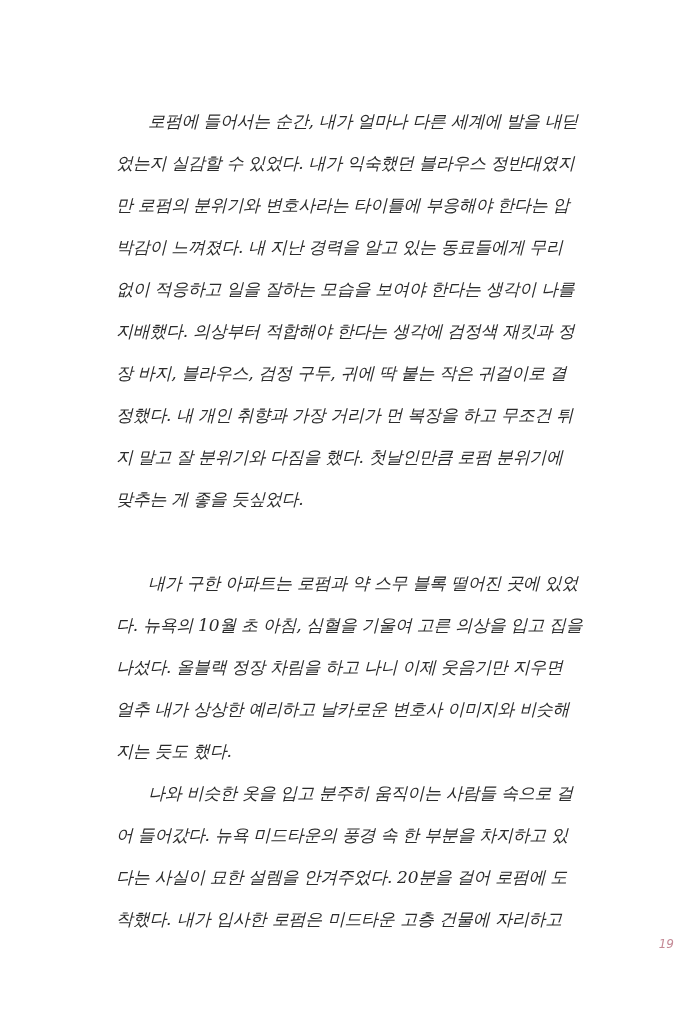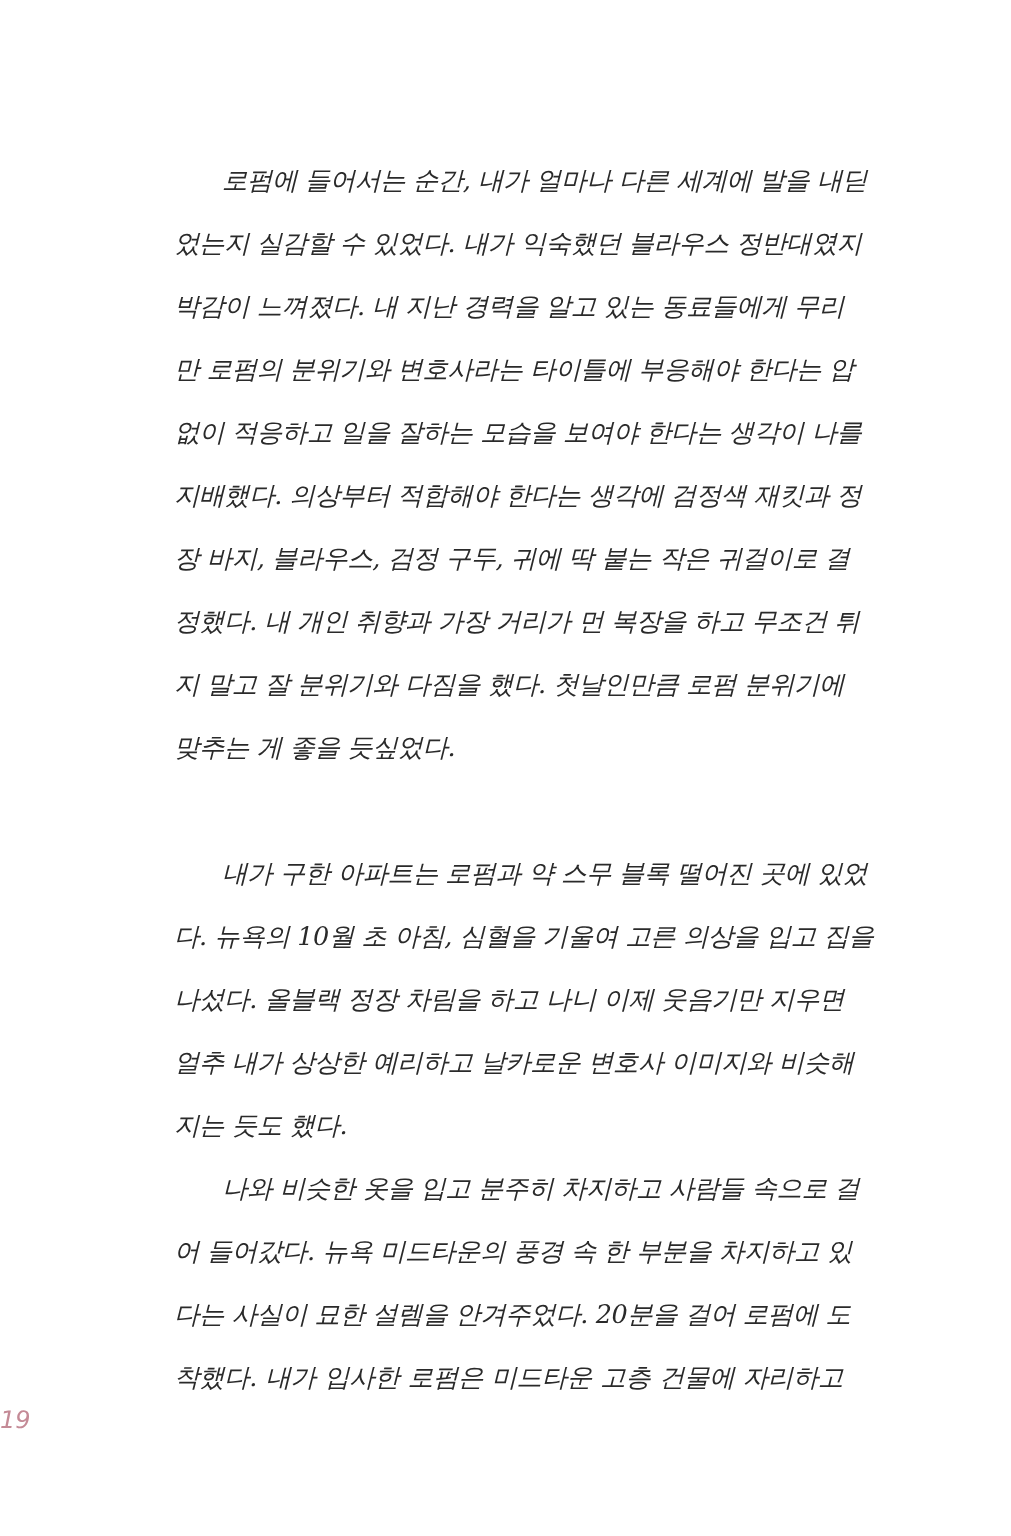--- a/index.html
+++ b/index.html
@@ -44,57 +44,57 @@
       text-align-last: left;
     }
     .para-gap {
       height: 42px;
     }
     .page-number {
       position: absolute;
       left: 0;
       width: 674px;
       top: 937px;
-      text-align: left;
-      font-size: 16px;
+      text-align: right;
+      font-size: 12px;
       color: #c48a96;
       font-family: "DejaVu Sans", sans-serif;
     }
   </style>
 </head>
 <body>
 
 <div class="page">
   <div class="body-text">
 
     <div>
       <div class="line indent">로펌에 들어서는 순간, 내가 얼마나 다른 세계에 발을 내딛</div>
       <div class="line">었는지 실감할 수 있었다. 내가 익숙했던 블라우스 정반대였지</div>
+      <div class="line">만 로펌의 분위기와 변호사라는 타이틀에 부응해야 한다는 압</div>
       <div class="line">박감이 느껴졌다. 내 지난 경력을 알고 있는 동료들에게 무리</div>
-      <div class="line">만 로펌의 분위기와 변호사라는 타이틀에 부응해야 한다는 압</div>
       <div class="line">없이 적응하고 일을 잘하는 모습을 보여야 한다는 생각이 나를</div>
       <div class="line">지배했다. 의상부터 적합해야 한다는 생각에 검정색 재킷과 정</div>
       <div class="line">장 바지, 블라우스, 검정 구두, 귀에 딱 붙는 작은 귀걸이로 결</div>
       <div class="line">정했다. 내 개인 취향과 가장 거리가 먼 복장을 하고 무조건 튀</div>
       <div class="line">지 말고 잘 분위기와 다짐을 했다. 첫날인만큼 로펌 분위기에</div>
       <div class="line last">맞추는 게 좋을 듯싶었다.</div>
     </div>
 
     <div class="para-gap"></div>
 
     <div>
       <div class="line indent">내가 구한 아파트는 로펌과 약 스무 블록 떨어진 곳에 있었</div>
       <div class="line">다. 뉴욕의 10월 초 아침, 심혈을 기울여 고른 의상을 입고 집을</div>
       <div class="line">나섰다. 올블랙 정장 차림을 하고 나니 이제 웃음기만 지우면</div>
       <div class="line">얼추 내가 상상한 예리하고 날카로운 변호사 이미지와 비슷해</div>
       <div class="line last">지는 듯도 했다.</div>
     </div>
 
     <div>
-      <div class="line indent">나와 비슷한 옷을 입고 분주히 차지하고 사람들 속으로 걸</div>
+      <div class="line indent">나와 비슷한 옷을 입고 분주히 움직이는 사람들 속으로 걸</div>
       <div class="line">어 들어갔다. 뉴욕 미드타운의 풍경 속 한 부분을 차지하고 있</div>
       <div class="line">다는 사실이 묘한 설렘을 안겨주었다. 20분을 걸어 로펌에 도</div>
       <div class="line">착했다. 내가 입사한 로펌은 미드타운 고층 건물에 자리하고</div>
     </div>
 
   </div>
 
   <div class="page-number">19</div>
 </div>
 

